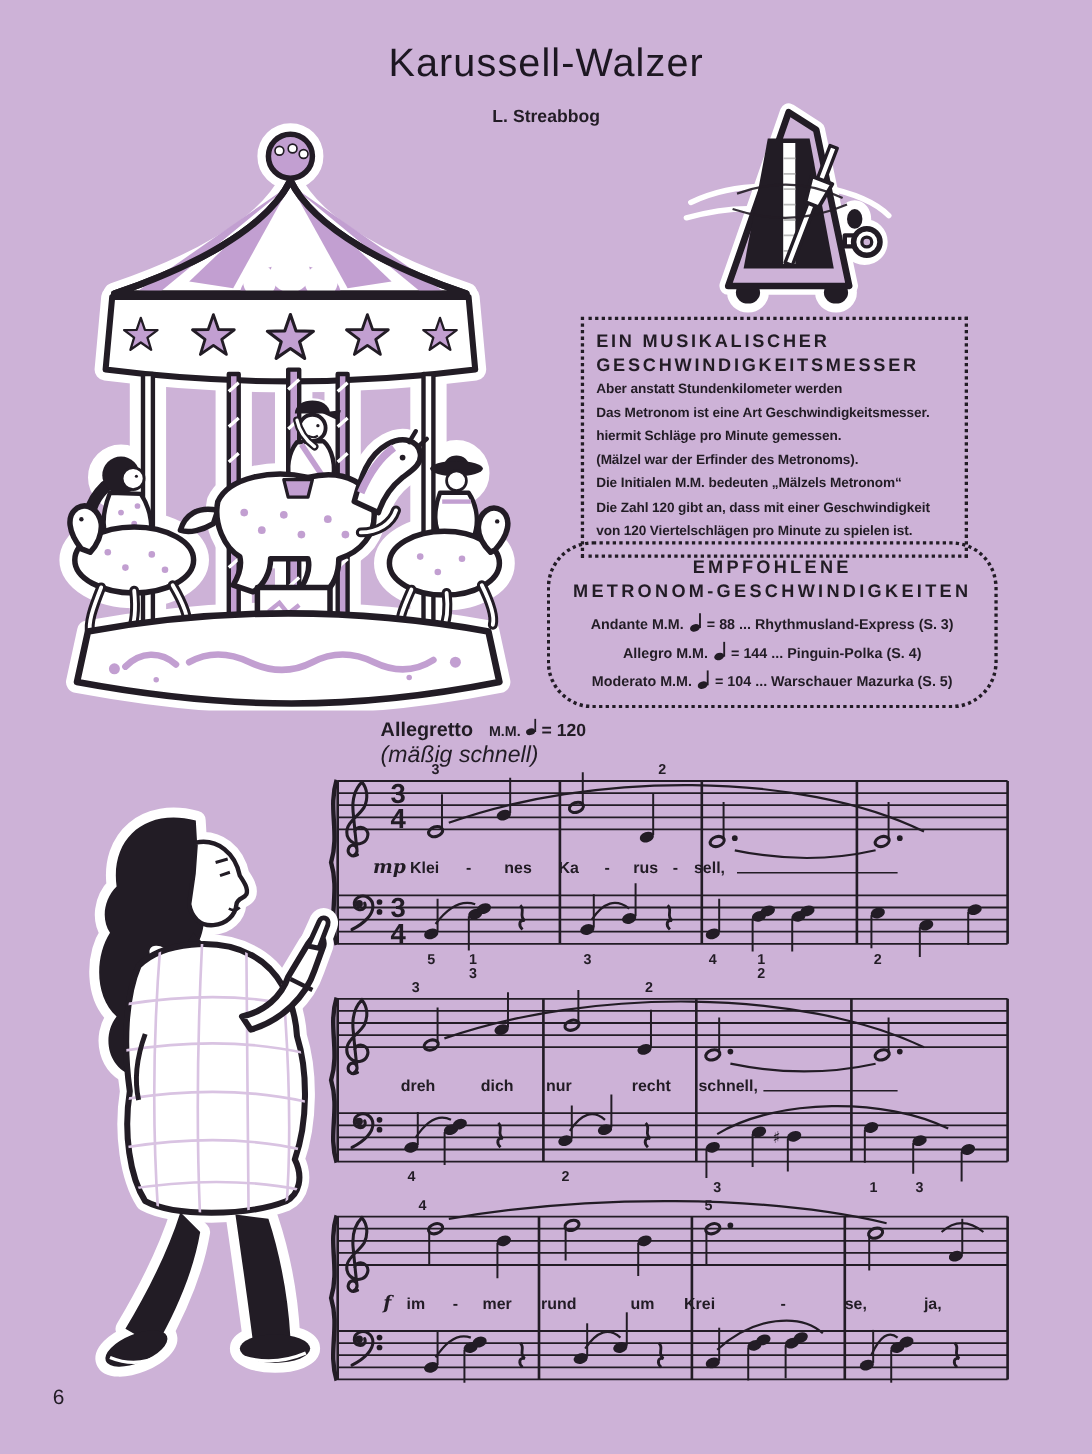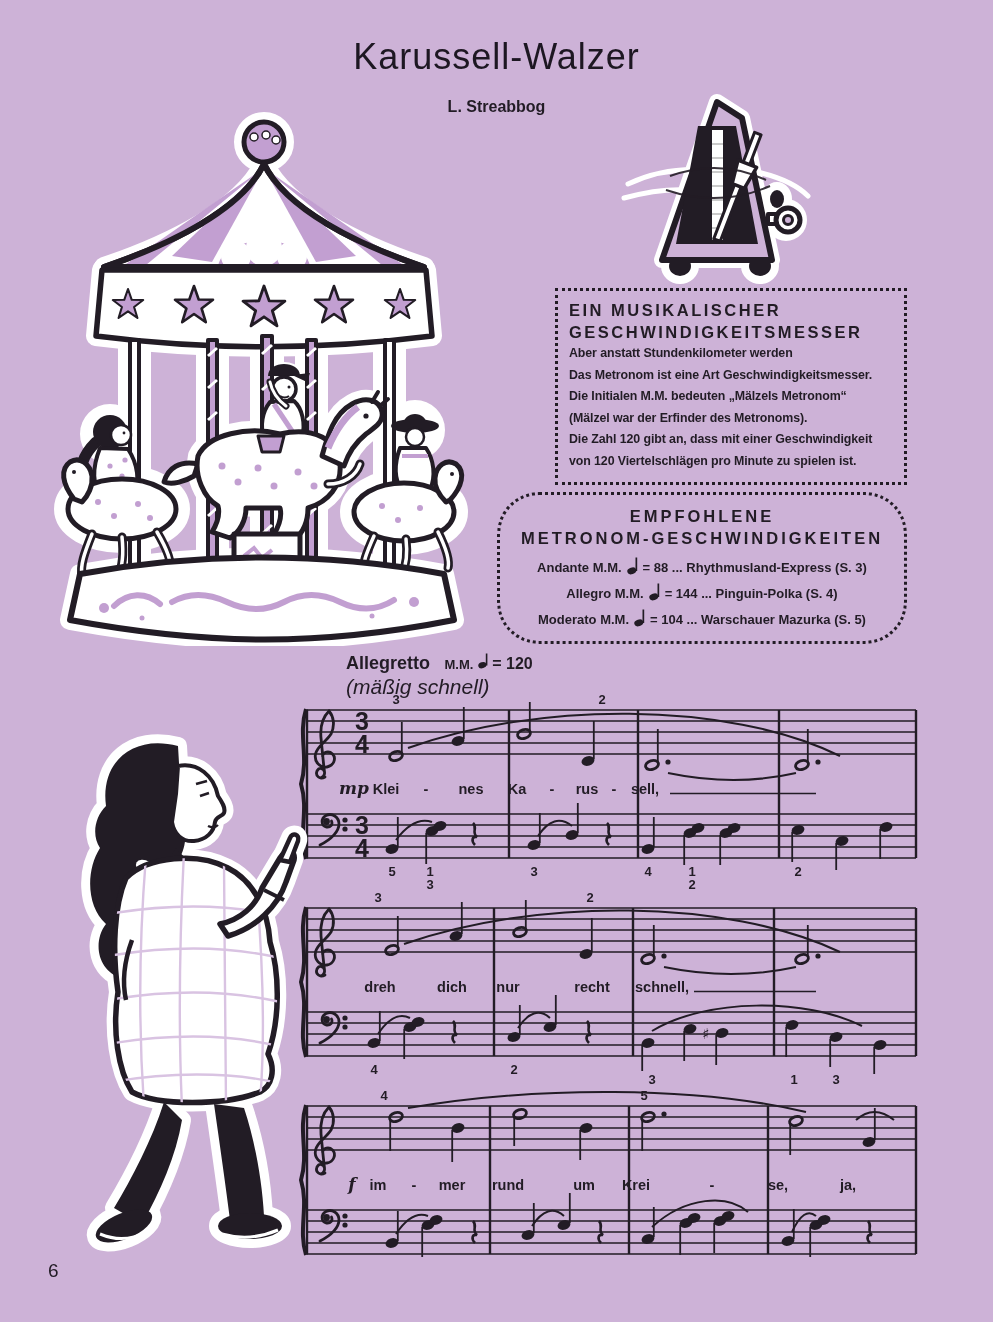--- a/index.html
+++ b/index.html
@@ -10,21 +10,21 @@
     font-family:"Liberation Sans",sans-serif;color:var(--ink);overflow:hidden;}
   .title{position:absolute;top:36px;left:0;width:100%;text-align:center;
     font-size:36px;font-weight:400;letter-spacing:1px;color:#1d1722;}
   .composer{position:absolute;top:98px;left:0;width:100%;text-align:center;
     font-size:16px;font-weight:700;}
   .illu{position:absolute;}
   .carousel{left:22px;top:104px;width:482px;height:542px;}
   .metronome{left:620px;top:92px;width:196px;height:206px;}
   .girl{left:28px;top:710px;width:302px;height:584px;}
 
-  .speed-box{position:absolute;left:555px;top:288px;width:352px;box-sizing:border-box;
+  .speed-box{position:absolute;left:528px;top:288px;width:352px;box-sizing:border-box;
     border:3px dotted var(--ink);padding:8px 11px 10px;}
   .box-heading{font-size:16.5px;font-weight:700;letter-spacing:2.5px;line-height:22px;}
   .body-line{font-size:12.4px;font-weight:700;line-height:21.5px;white-space:nowrap;letter-spacing:-0.1px;}
 
   .tempo-box{position:absolute;left:497px;top:492px;width:410px;box-sizing:border-box;
     border:3px dotted var(--ink);border-radius:42px;padding:10px 8px 14px;text-align:center;}
   .tempo-box .box-heading{letter-spacing:3px;}
   .tempo-entry{font-size:13px;font-weight:700;margin-top:7px;display:flex;
     justify-content:center;align-items:flex-end;gap:5px;white-space:nowrap;}
   .note-glyph{display:inline-block;}
@@ -238,22 +238,23 @@
       <path d="M88 66 L108 66 L104 90 L91 90 Z" fill="#fff" class="o" stroke-width="3.5"></path>
     </g>
     <path d="M50 84 Q 100 66 146 88 M46 98 Q 100 116 150 94" stroke="var(--ink)" stroke-width="2" fill="none" opacity="0.9"></path>
   </svg>
 
   <div class="speed-box">
     <div class="box-heading">EIN MUSIKALISCHER</div>
     <div class="box-heading">GESCHWINDIGKEITSMESSER</div>
     <div class="body-line">Aber anstatt Stundenkilometer werden</div>
     <div class="body-line">Das Metronom ist eine Art Geschwindigkeitsmesser.</div>
+    <div class="body-line">hiermit Schläge pro Minute gemessen.</div>
+    <div class="body-line">(Mälzel war der Erfinder des Metronoms).</div>
     <div class="body-line">Die Initialen M.M. bedeuten „Mälzels Metronom“</div>
-    <div class="body-line">(Mälzel war der Erfinder des Metronoms).</div>
     <div class="body-line">Die Zahl 120 gibt an, dass mit einer Geschwindigkeit</div>
     <div class="body-line">von 120 Viertelschlägen pro Minute zu spielen ist.</div>
   </div>
 
   <div class="tempo-box">
     <div class="box-heading">EMPFOHLENE</div>
     <div class="box-heading">METRONOM-GESCHWINDIGKEITEN</div>
     <div class="tempo-entry">
       <span>Andante M.M.</span>
       <svg class="note-glyph" width="11" height="19">

